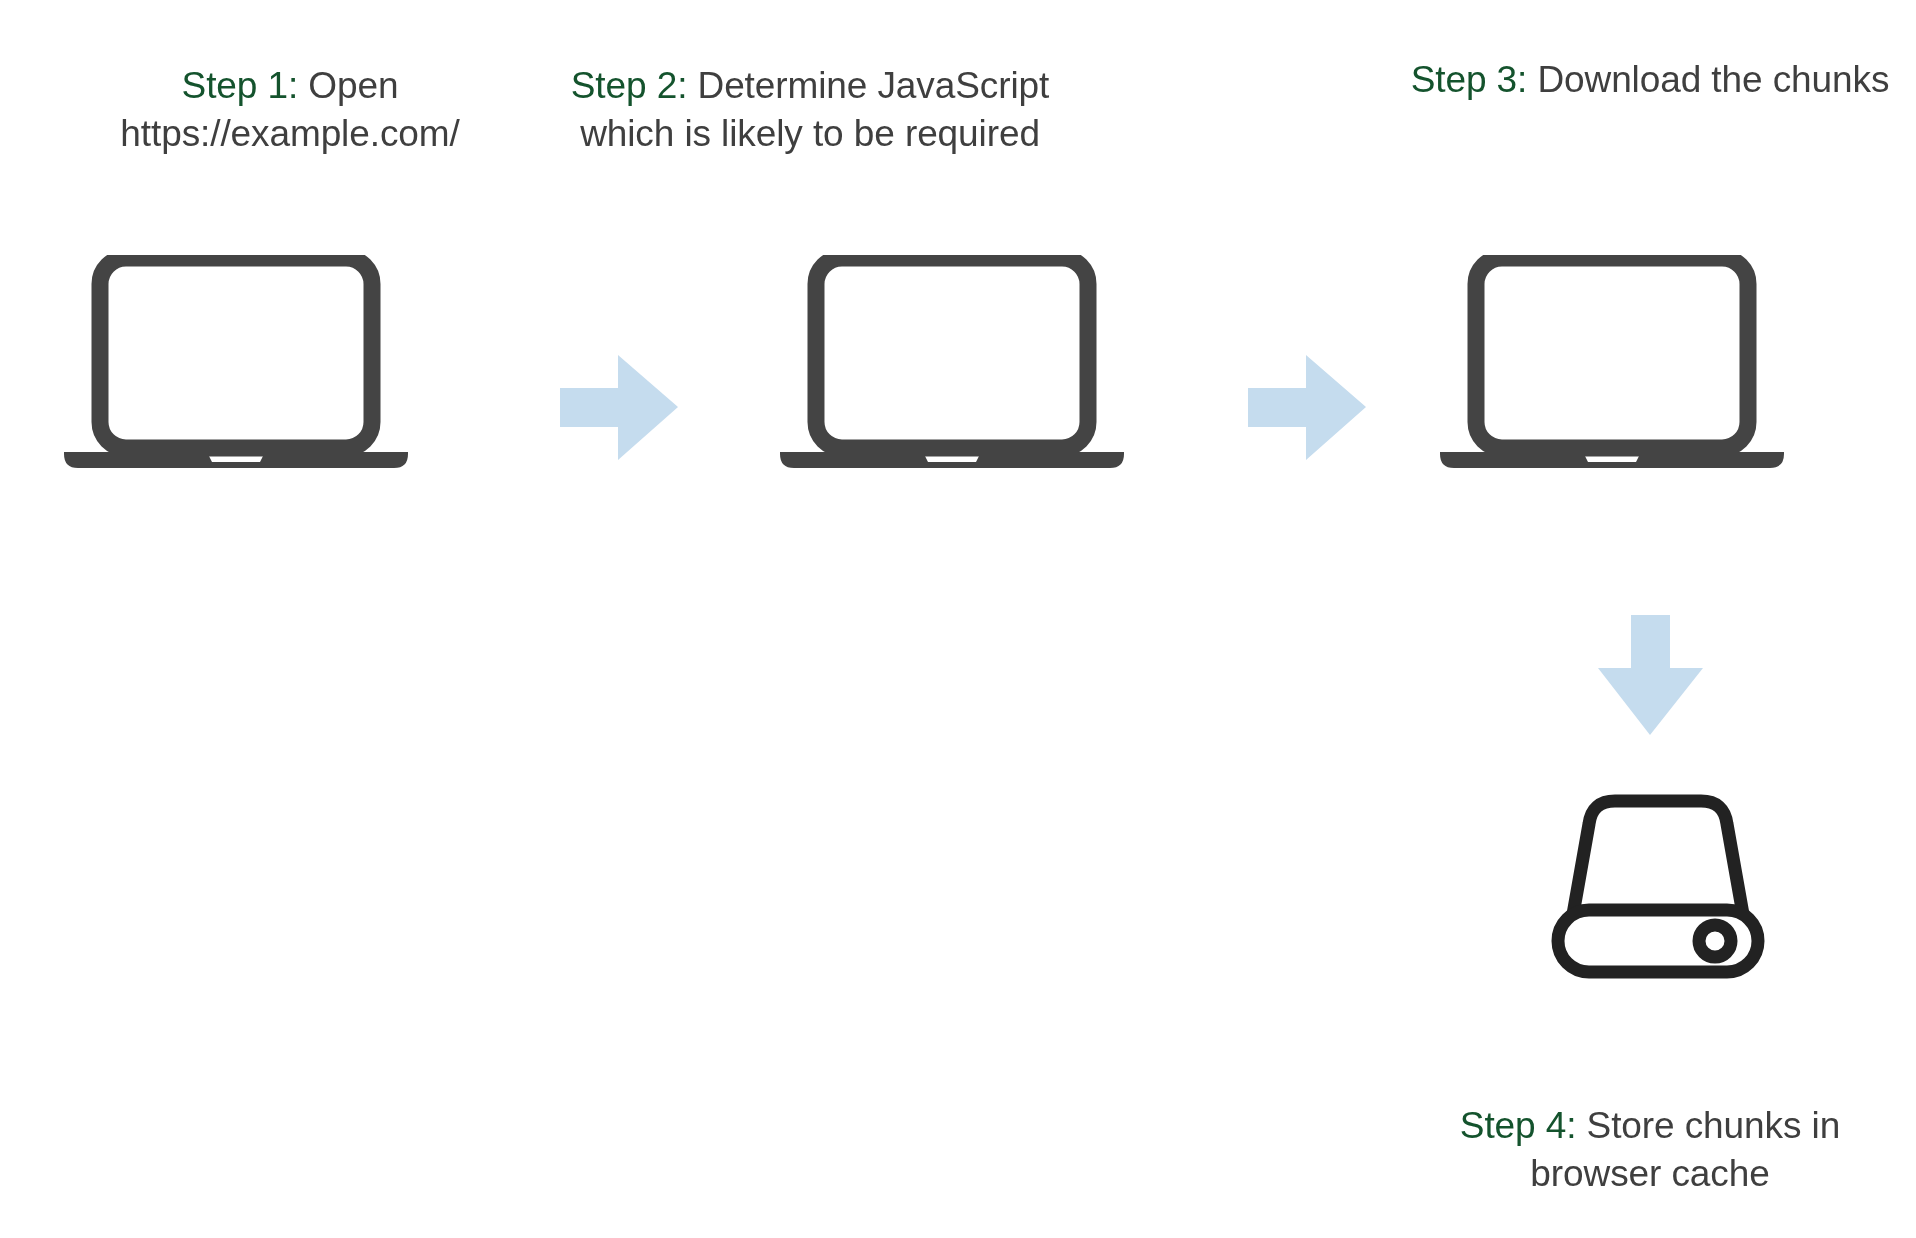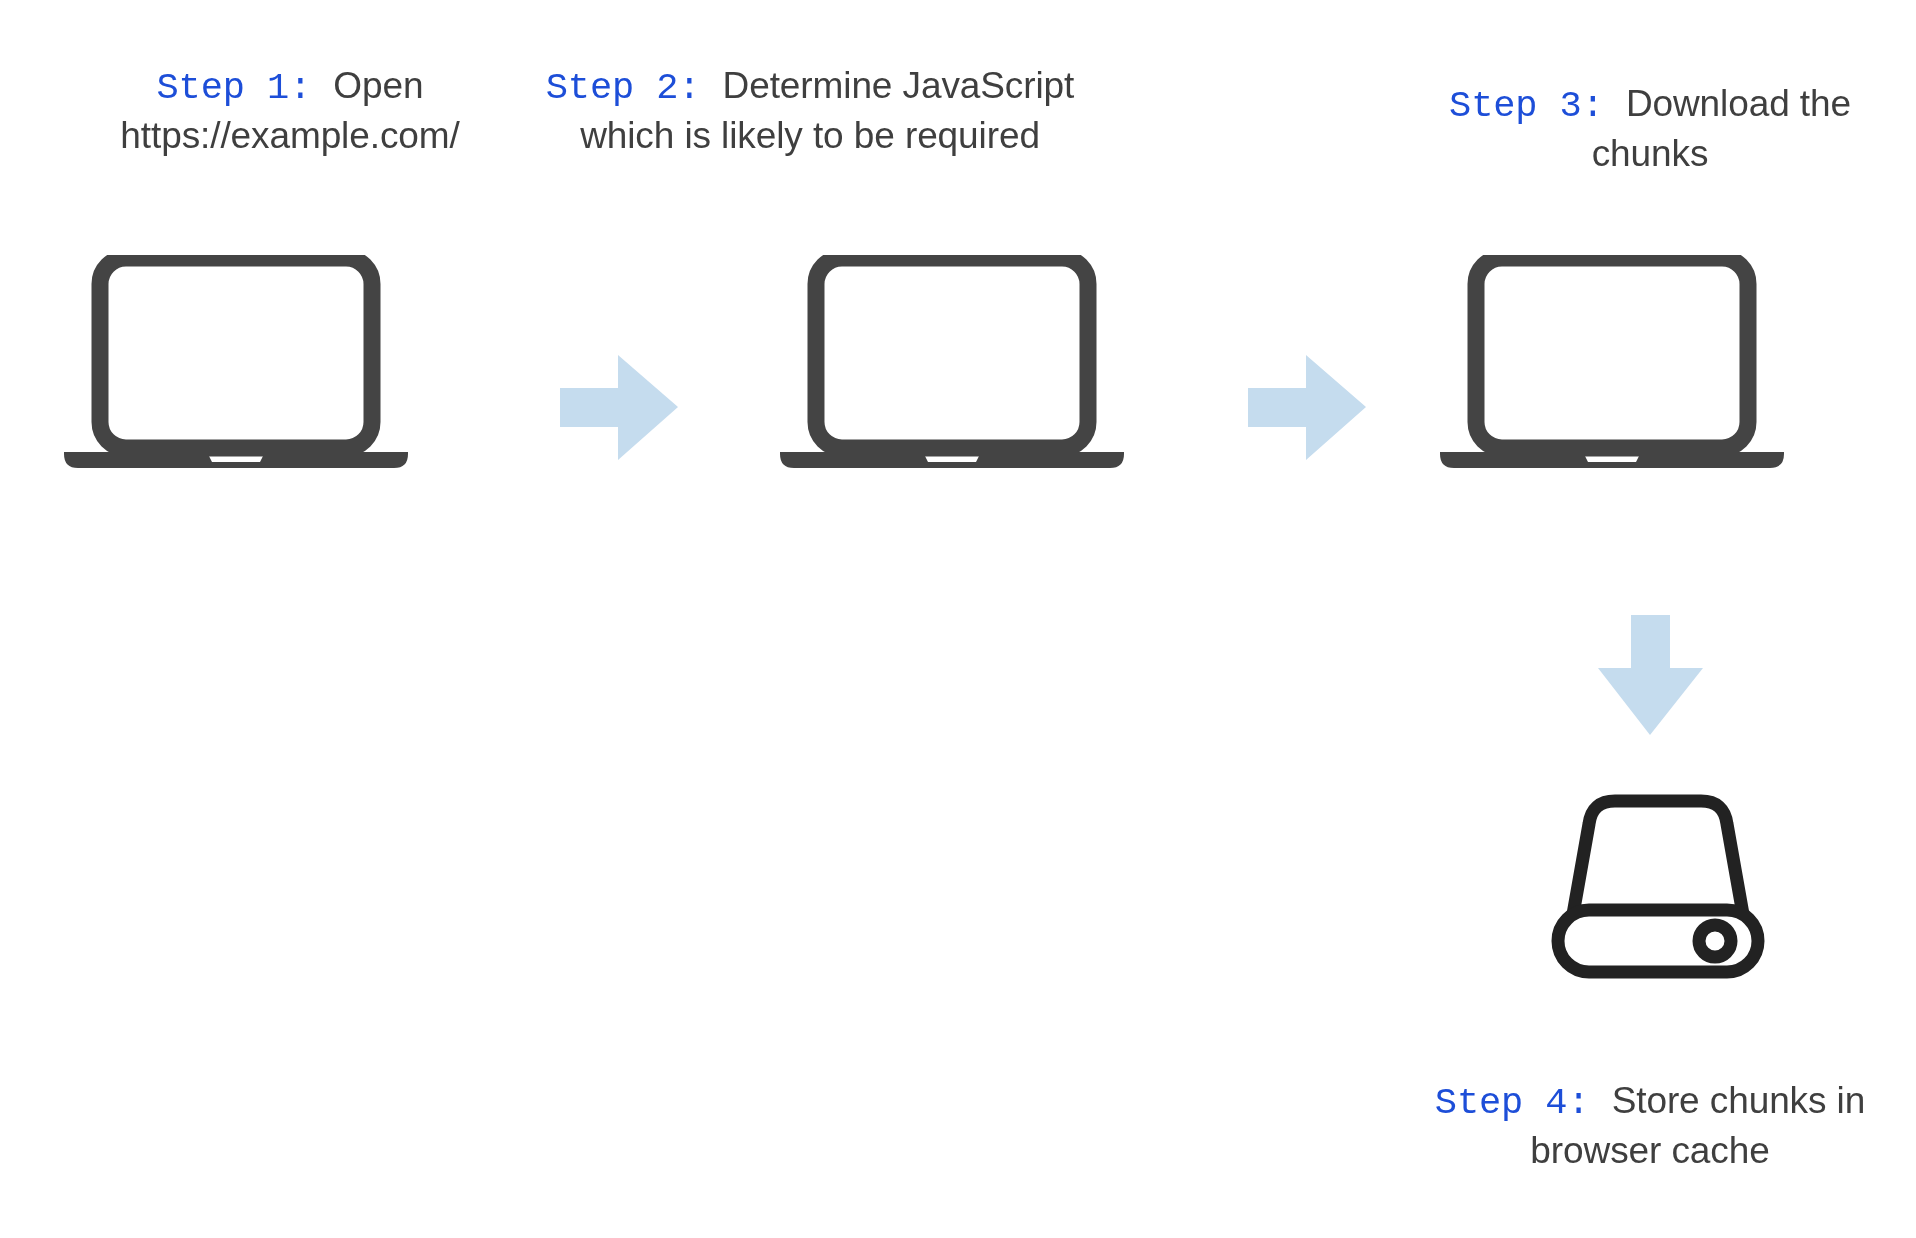--- a/index.html
+++ b/index.html
@@ -24,33 +24,32 @@
 
   
   .caption {
     position: absolute;
     text-align: center;
     line-height: 1.30;
     font-size: 37px;
     letter-spacing: -0.1px;
   }
   .caption .step-prefix {
-    color: #1d4ed8;
+    color: #14532d;
     font-weight: 400;
-    font-family: Liberation Mono, monospace;
   }
   .caption .step-text {
     color: #3f3f3f;
     font-weight: 400;
   }
 
   #caption-step-1 { left: 30px;   top: 62px;  width: 520px; }
   #caption-step-2 { left: 530px;  top: 62px;  width: 560px; }
-  #caption-step-3 { left: 1400px; top: 80px;  width: 500px; }
-  #caption-step-4 { left: 1400px; top: 1077px; width: 500px; }
+  #caption-step-3 { left: 1400px; top: 56px;  width: 500px; }
+  #caption-step-4 { left: 1400px; top: 1102px; width: 500px; }
 
   
   .icon-wrap { position: absolute; }
   #laptop-1 { left: 62px;   top: 255px; }
   #laptop-2 { left: 778px;  top: 255px; }
   #laptop-3 { left: 1438px; top: 255px; }
 
   #arrow-1 { left: 560px;  top: 355px; }
   #arrow-2 { left: 1248px; top: 355px; }
   #arrow-down-1 { left: 1598px; top: 615px; }

